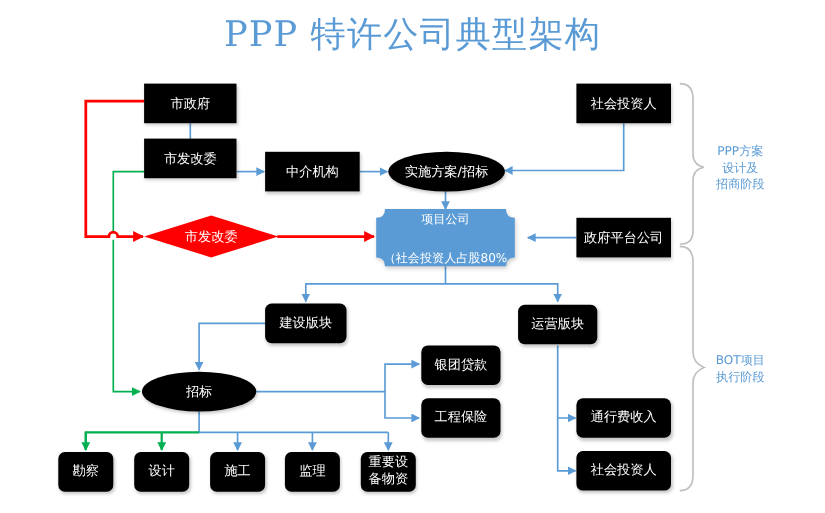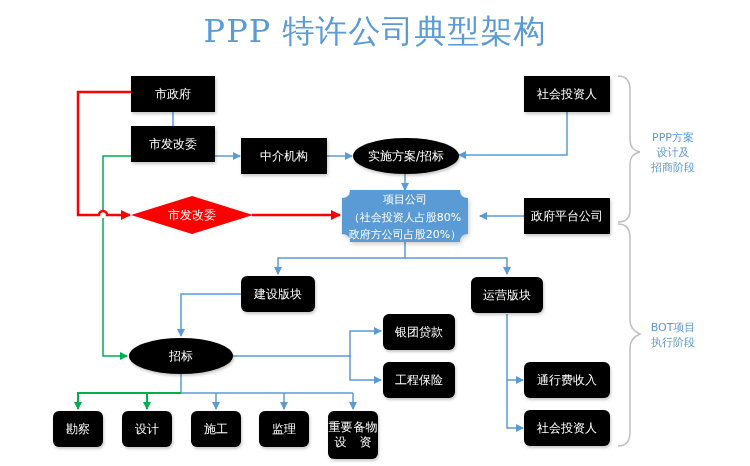--- a/index.html
+++ b/index.html
@@ -6,21 +6,21 @@
     body { width: 750px; height: 466px; position: relative; overflow: hidden;
            font-family: "DejaVu Sans", "Liberation Sans", sans-serif; }
     .title { position: absolute; left: 0; width: 750px; top: 10px; text-align: center;
              font-family: "DejaVu Serif", "Liberation Serif", serif; font-size: 32px;
              color: #5B9BD5; letter-spacing: 1px; }
     svg.diagram { position: absolute; left: 0; top: 0; }
     .node { position: absolute; background: #000000; color: #ffffff; font-size: 12px;
             display: flex; align-items: center; justify-content: center; text-align: center;
             box-shadow: 1px 2px 3px rgba(0,0,0,0.22); line-height: 15px; }
     .rect { border-radius: 0; }
-    .round { border-radius: 6px; }
+    .round { border-radius: 6px; font-family: Liberation Mono, monospace; }
     .ellipse { border-radius: 50%; }
     .phase { position: absolute; color: #5B9BD5; font-size: 11px; text-align: center; line-height: 15px; }
   </style>
 </head>
 <body>
 
 <div class="title">PPP 特许公司典型架构</div>
 
 <svg class="diagram" width="750" height="466">
   <defs>
@@ -92,21 +92,20 @@
 </div>
 <div class="node rect" style="left:524px;top:76px;width:86px;height:36px;">
   <span>社会投资人</span>
 </div>
 
 <div style="position:absolute;left:131px;top:206px;width:122px;text-align:center;color:#fff;font-size:12px;line-height:18px;">市发改委</div>
 
 <div style="position:absolute;left:342px;top:192px;width:126px;height:50px;color:#fff;font-size:11px;line-height:15px;text-align:center;display:flex;flex-direction:column;justify-content:space-between;">
   <span>项目公司</span>
   <span>（社会投资人占股80%</span>
-  <span>政府方公司占股20%）</span>
 </div>
 
 <div class="node rect" style="left:524px;top:198px;width:86px;height:36px;">
   <span>政府平台公司</span>
 </div>
 
 <div class="node round" style="left:241px;top:276px;width:74px;height:36px;">
   <span>建设版块</span>
 </div>
 <div class="node round" style="left:471px;top:277px;width:72px;height:36px;">
@@ -133,21 +132,21 @@
 </div>
 <div class="node round" style="left:122px;top:411px;width:50px;height:36px;">
   <span>设计</span>
 </div>
 <div class="node round" style="left:191px;top:411px;width:50px;height:36px;">
   <span>施工</span>
 </div>
 <div class="node round" style="left:259px;top:411px;width:50px;height:36px;">
   <span>监理</span>
 </div>
-<div class="node round" style="left:328px;top:411px;width:50px;height:48px;justify-content:center;">
+<div class="node round" style="left:328px;top:411px;width:50px;height:36px;flex-direction:column;justify-content:center;">
   <span>重要设</span>
   <span>备物资</span>
 </div>
 
 <div class="phase" style="left:640px;top:130px;width:66px;">
   <div>PPP方案</div>
   <div>设计及</div>
   <div>招商阶段</div>
 </div>
 <div class="phase" style="left:640px;top:320px;width:66px;">

